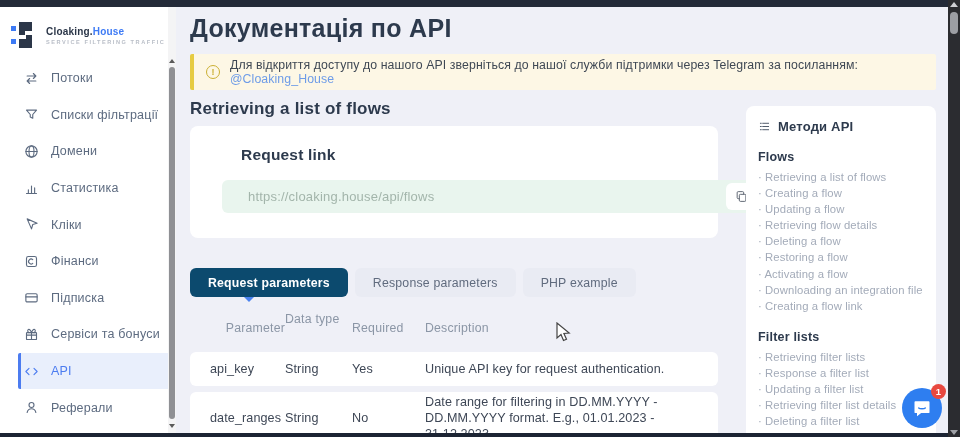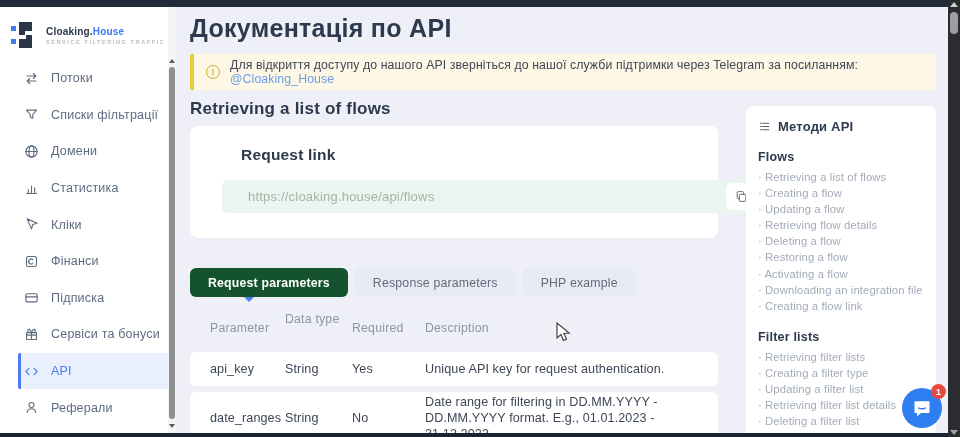--- a/index.html
+++ b/index.html
@@ -54,26 +54,26 @@
   .request-card .rc-title { font-size:15.5px; font-weight:800; color:#2d3a4d; margin:20px 0 0 51px; letter-spacing:.2px; }
   .url-box { position:absolute; left:32px; top:54px; width:540px; height:33px; background:#e9f5ee; border-radius:6px;
              display:flex; align-items:center; padding:0 6px 0 26px; }
   .url-box .url { flex:1; font-size:13px; color:#a3b5ab; letter-spacing:.2px; }
   .copy-btn { width:30px; height:27px; background:#ffffff; border:none; border-radius:6px; display:flex; align-items:center; justify-content:center; cursor:pointer; }
   .copy-btn svg { width:13px; height:13px; stroke:#4a5361; fill:none; stroke-width:1.6; }
 
   .tabs { position:absolute; left:14px; top:261px; display:flex; gap:7px; }
   .tab { height:29px; border-radius:6px; font-size:12.3px; display:flex; align-items:center; justify-content:center;
          padding:0 18px; background:#e9ebf3; color:#606b7e; cursor:pointer; letter-spacing:.2px; position:relative; }
-  .tab.active { background:#14532d; color:#ffffff; font-weight:bold; }
+  .tab.active { background:#0c4a6e; color:#ffffff; font-weight:bold; }
   .tab.active::after { content:""; position:absolute; left:54px; bottom:-5px; width:0; height:0;
                        border-left:5px solid transparent; border-right:5px solid transparent; border-top:5px solid #4a82ef; }
 
   .thead { position:absolute; left:14px; top:305px; width:528px; display:flex; color:#8b96a6; font-size:12.3px; letter-spacing:.2px; }
-  .thead .c1 { width:75px; margin-left:20px; padding-top:9px; }
+  .thead .c1 { width:75px; margin-left:20px; padding-top:9px;text-align:right; }
   .thead .c2 { width:67px; line-height:15px; }
   .thead .c3 { width:73px; padding-top:9px; }
   .thead .c4 { flex:1; padding-top:9px; }
 
   .trow { position:absolute; left:14px; width:528px; background:#fff; border-radius:6px; display:flex; align-items:center;
           font-size:12.6px; color:#3e4756; letter-spacing:.1px; }
   .trow .c1 { width:75px; margin-left:20px; }
   .trow .c2 { width:67px; }
   .trow .c3 { width:73px; }
   .trow .c4 { flex:1; padding-right:14px; line-height:16px; }
@@ -269,21 +269,21 @@
     <li>Retrieving flow details</li>
     <li>Deleting a flow</li>
     <li>Restoring a flow</li>
     <li>Activating a flow</li>
     <li>Downloading an integration file</li>
     <li>Creating a flow link</li>
   </ul>
   <div class="toc-sec-title">Filter lists</div>
   <ul>
     <li>Retrieving filter lists</li>
-    <li>Creating a filter type</li>
+    <li>Response a filter list</li>
     <li>Updating a filter list</li>
     <li>Retrieving filter list details</li>
     <li>Deleting a filter list</li>
 
   </ul>
 </div>
 
 <button class="chat-btn">
   <svg viewBox="0 0 24 24">
       <path d="M4 4h16a1 1 0 0 1 1 1v12a1 1 0 0 1-1 1h-9l-5 4v-4H4a1 1 0 0 1-1-1V5a1 1 0 0 1 1-1z" fill="#fff"></path>

